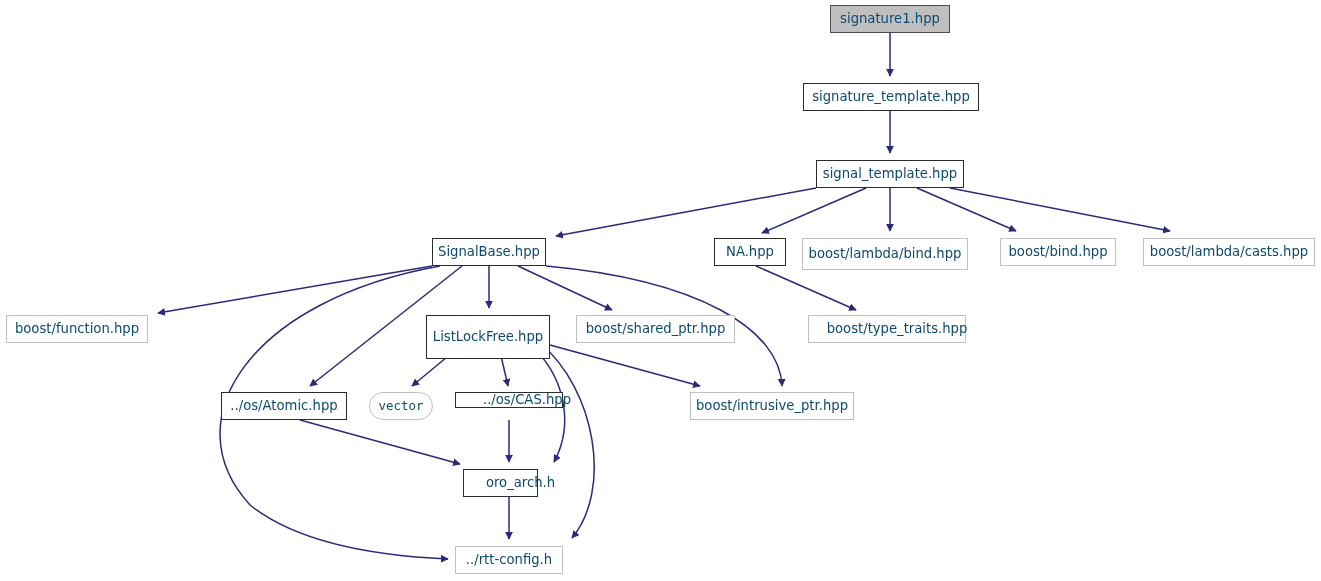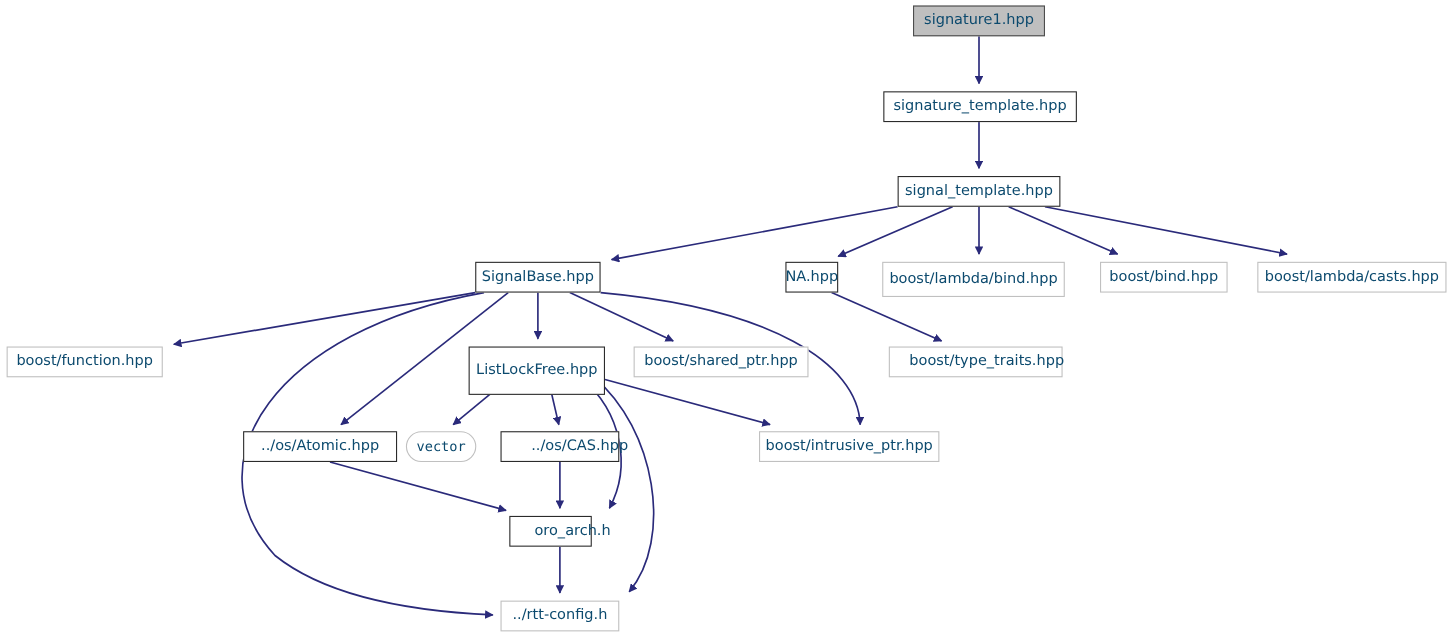--- a/index.html
+++ b/index.html
@@ -93,21 +93,21 @@
       </div>
       <div class="node solid" style="left: 803px; top: 83px; width: 176px; height: 28px;">
         <span>signature_template.hpp</span>
       </div>
       <div class="node solid" style="left: 816px; top: 160px; width: 148px; height: 28px;">
         <span>signal_template.hpp</span>
       </div>
       <div class="node solid" style="left: 432px; top: 238px; width: 114px; height: 28px;">
         <span>SignalBase.hpp</span>
       </div>
-      <div class="node solid" style="left: 714px; top: 238px; width: 48px; height: 28px;">
+      <div class="node solid" style="left: 714px; top: 238px; width: 72px; height: 28px;">
         <span>NA.hpp</span>
       </div>
       <div class="node light" style="left: 802px; top: 238px; width: 166px; height: 32px;">
         <span>boost/lambda/bind.hpp</span>
       </div>
       <div class="node light" style="left: 1000px; top: 238px; width: 116px; height: 28px;">
         <span>boost/bind.hpp</span>
       </div>
       <div class="node light" style="left: 1143px; top: 238px; width: 172px; height: 28px;">
         <span>boost/lambda/casts.hpp</span>
@@ -117,27 +117,27 @@
       </div>
       <div class="node solid" style="left: 426px; top: 315px; width: 124px; height: 44px;">
         <span>ListLockFree.hpp</span>
       </div>
       <div class="node light" style="left: 576px; top: 315px; width: 159px; height: 28px;">
         <span>boost/shared_ptr.hpp</span>
       </div>
       <div class="node light" style="left: 808px; top: 315px; width: 158px; height: 28px; padding-left: 20px;">
         <span>boost/type_traits.hpp</span>
       </div>
-      <div class="node solid" style="left: 221px; top: 392px; width: 140px; height: 28px;">
+      <div class="node solid" style="left: 221px; top: 392px; width: 126px; height: 28px;">
         <span>../os/Atomic.hpp</span>
       </div>
       <div class="node light mono" style="left: 369px; top: 392px; width: 64px; height: 28px; border-radius: 14px;">
         <span>vector</span>
       </div>
-      <div class="node solid" style="left: 455px; top: 392px; width: 108px; height: 28px; padding-left: 36px;">
+      <div class="node solid" style="left: 455px; top: 392px; width: 108px; height: 16px; padding-left: 36px;">
         <span>../os/CAS.hpp</span>
       </div>
       <div class="node light" style="left: 690px; top: 392px; width: 164px; height: 28px;">
         <span>boost/intrusive_ptr.hpp</span>
       </div>
       <div class="node solid" style="left: 463px; top: 469px; width: 75px; height: 28px; padding-left: 40px;">
         <span>oro_arch.h</span>
       </div>
       <div class="node light" style="left: 455px; top: 546px; width: 108px; height: 28px;">
         <span>../rtt-config.h</span>

